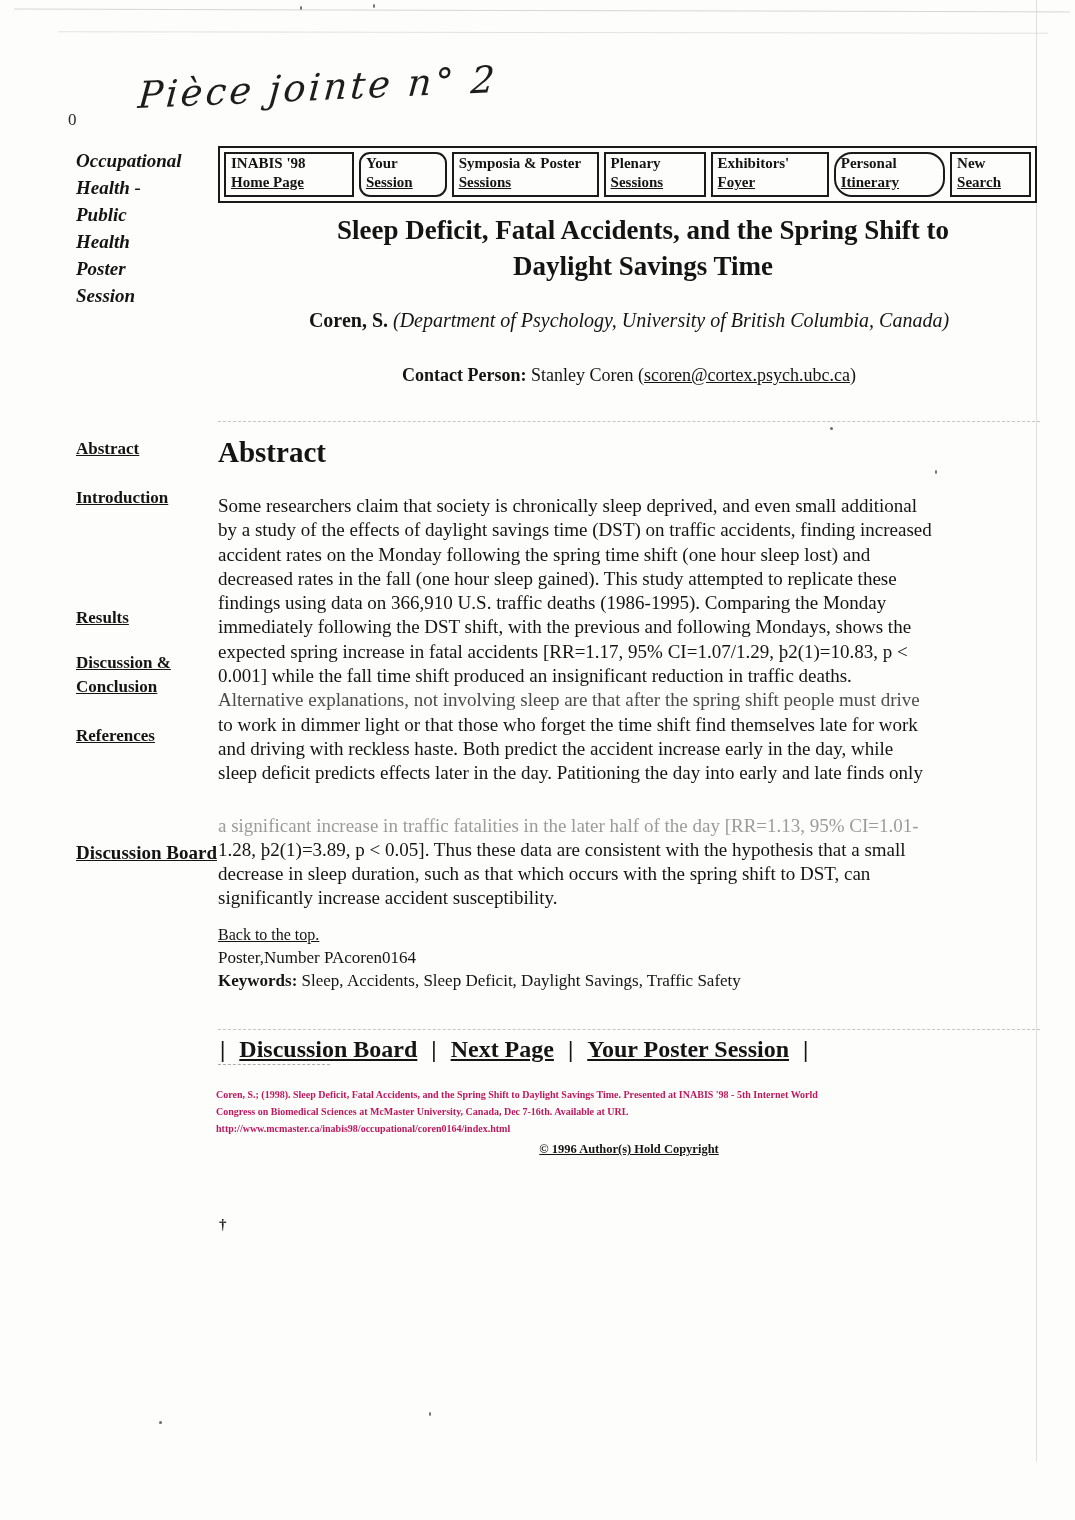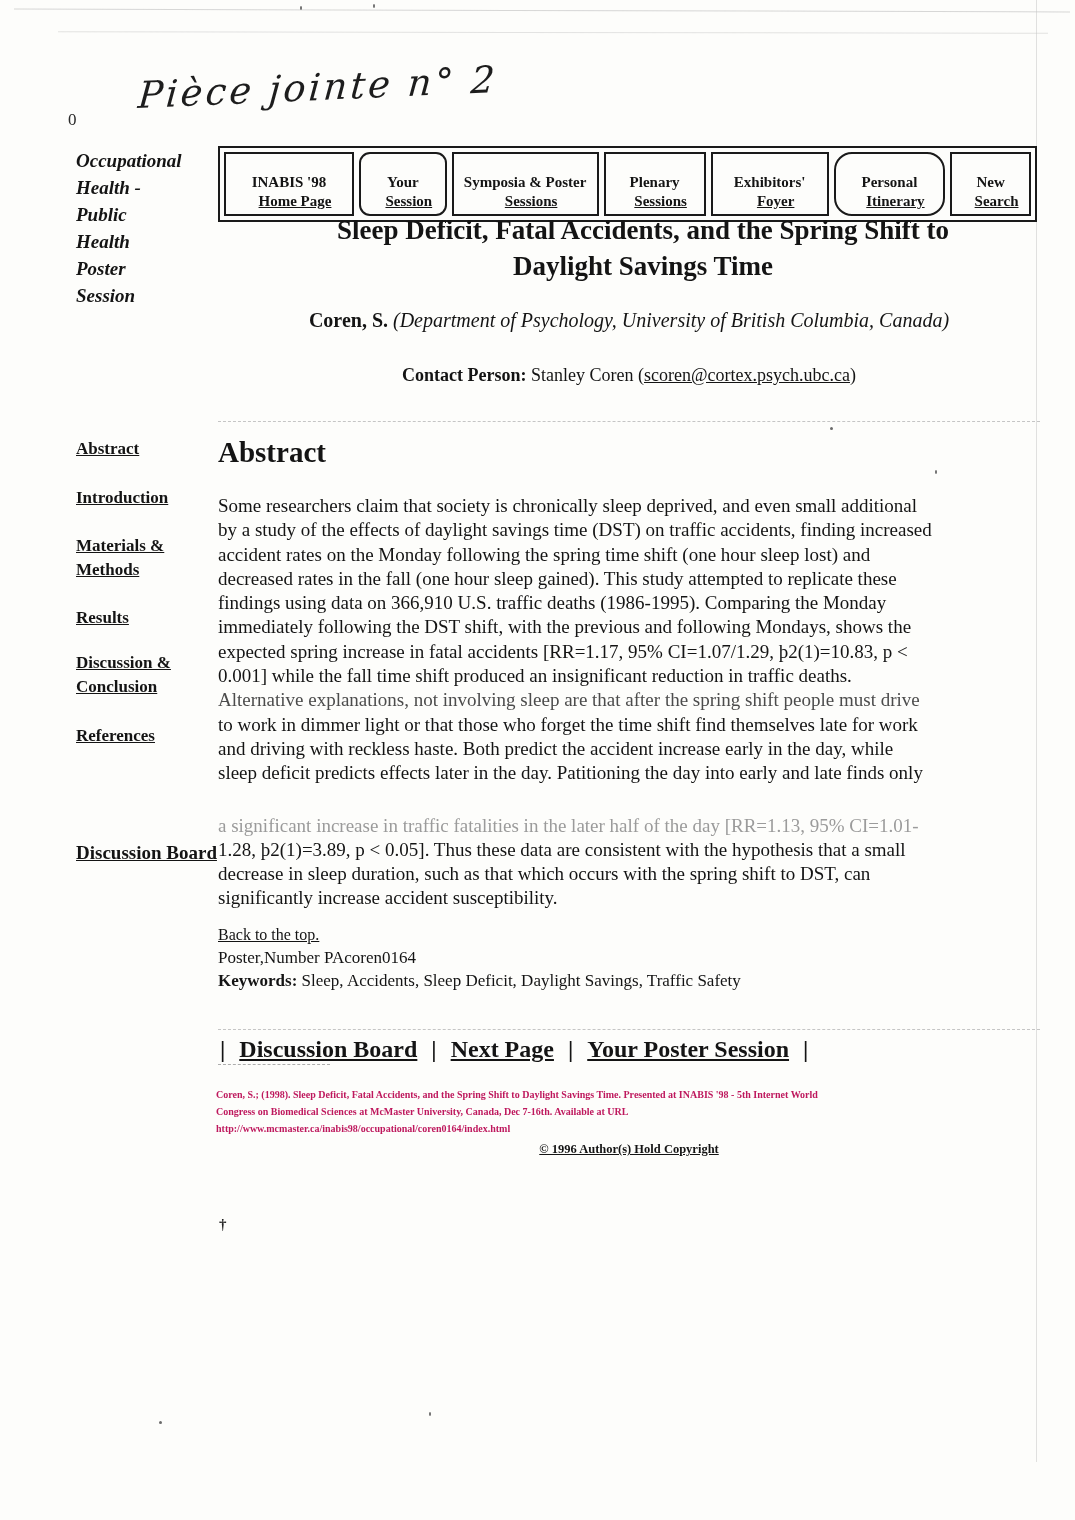--- a/index.html
+++ b/index.html
@@ -27,23 +27,23 @@
   .side-link.introduction{top:486px;}
   .side-link.materials{top:534px;}
   .side-link.results{top:606px;}
   .side-link.discussion{top:651px;}
   .side-link.references{top:724px;}
   .side-link.board{top:840px;font-size:19px;line-height:26px;}
 
   
   .nav-table{position:absolute;left:218px;top:146px;width:819px;box-sizing:border-box;
         display:flex;gap:5px;border:2px solid #1a1a1a;padding:4px;background:#fdfdfb;}
-  .nav-cell{border:2px solid #1a1a1a;padding:19px 5px 3px 5px;font-size:15px;font-weight:bold;
-        line-height:19px;cursor:pointer;box-sizing:border-box;text-align:center;}
-  .nav-cell .l2{text-decoration:underline;margin-left:12px;}
+  .nav-cell{border:2px solid #1a1a1a;padding:0 5px 3px 5px;font-size:15px;font-weight:bold;
+        line-height:19px;cursor:pointer;box-sizing:border-box;}
+  .nav-cell .l2{text-decoration:underline;}
 
   
   .title{position:absolute;left:232px;top:212px;width:822px;text-align:center;
         font-size:27px;font-weight:bold;line-height:36px;}
   .byline{position:absolute;left:218px;top:309px;width:822px;text-align:center;font-size:20px;}
   .byline .name{font-weight:bold;}
   .byline .affil{font-style:italic;}
   .contact{position:absolute;left:218px;top:365px;width:822px;text-align:center;font-size:18px;}
   .contact .lbl{font-weight:bold;}
   .contact .email{text-decoration:underline;cursor:pointer;}
@@ -95,21 +95,20 @@
 
   <div class="session-label">Occupational
 Health -
 Public
 Health
 Poster
 Session</div>
 
   <div class="side-link abstract">Abstract</div>
   <div class="side-link introduction">Introduction</div>
-  <div class="side-link materials">Materials &amp; Methods</div>
   <div class="side-link results">Results</div>
   <div class="side-link discussion">Discussion &amp; Conclusion</div>
   <div class="side-link references">References</div>
   <div class="side-link board">Discussion Board</div>
 
   <div class="nav-table">
     <div class="nav-cell" style="flex:137;">
       <div class="l1">INABIS '98</div>
       <div class="l2">Home Page</div>
     </div>

